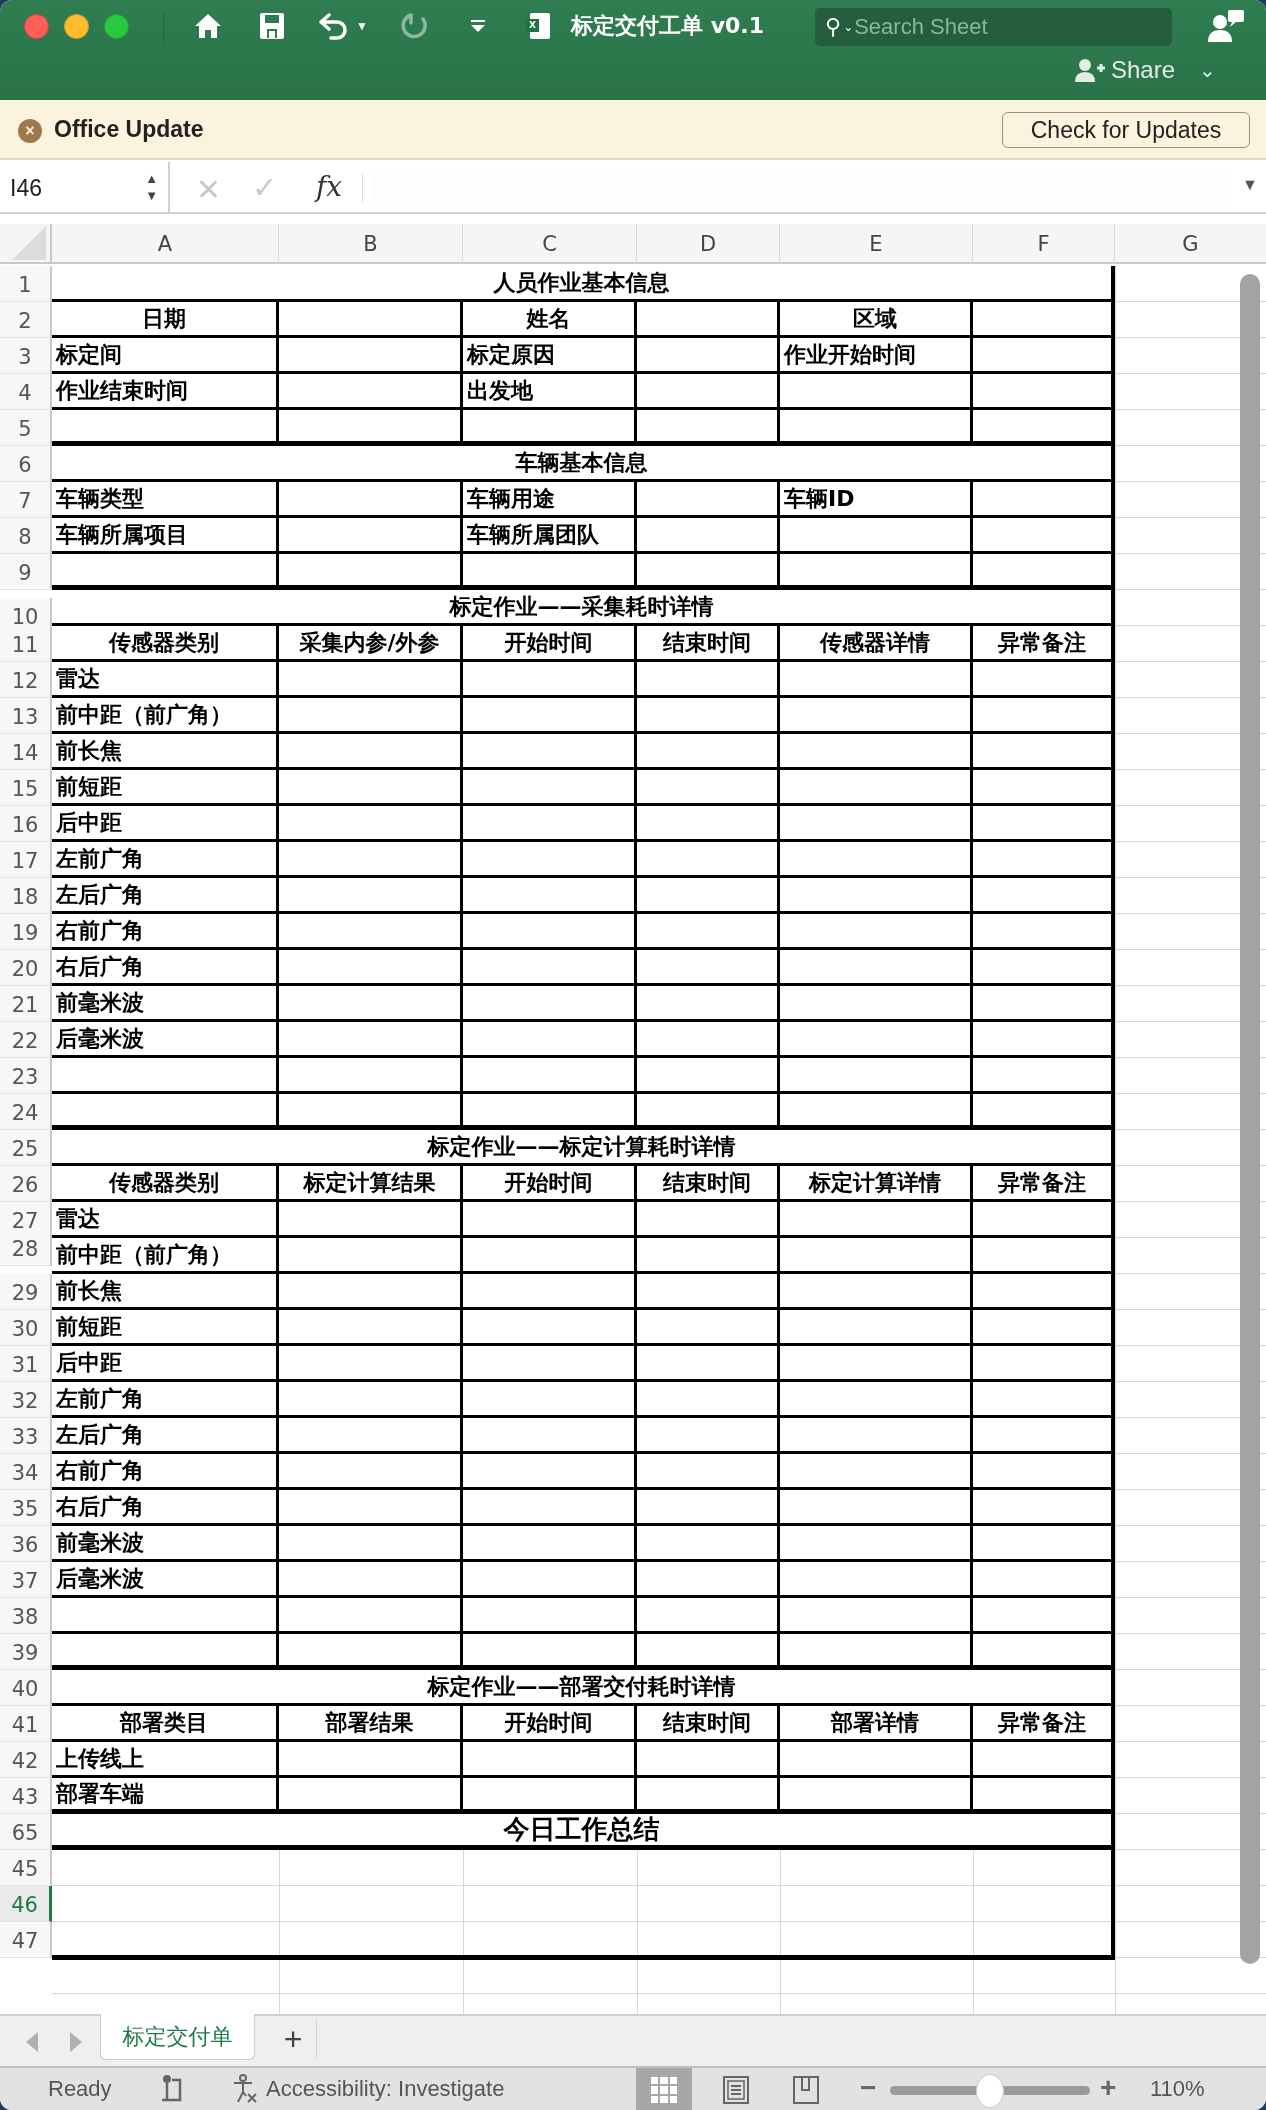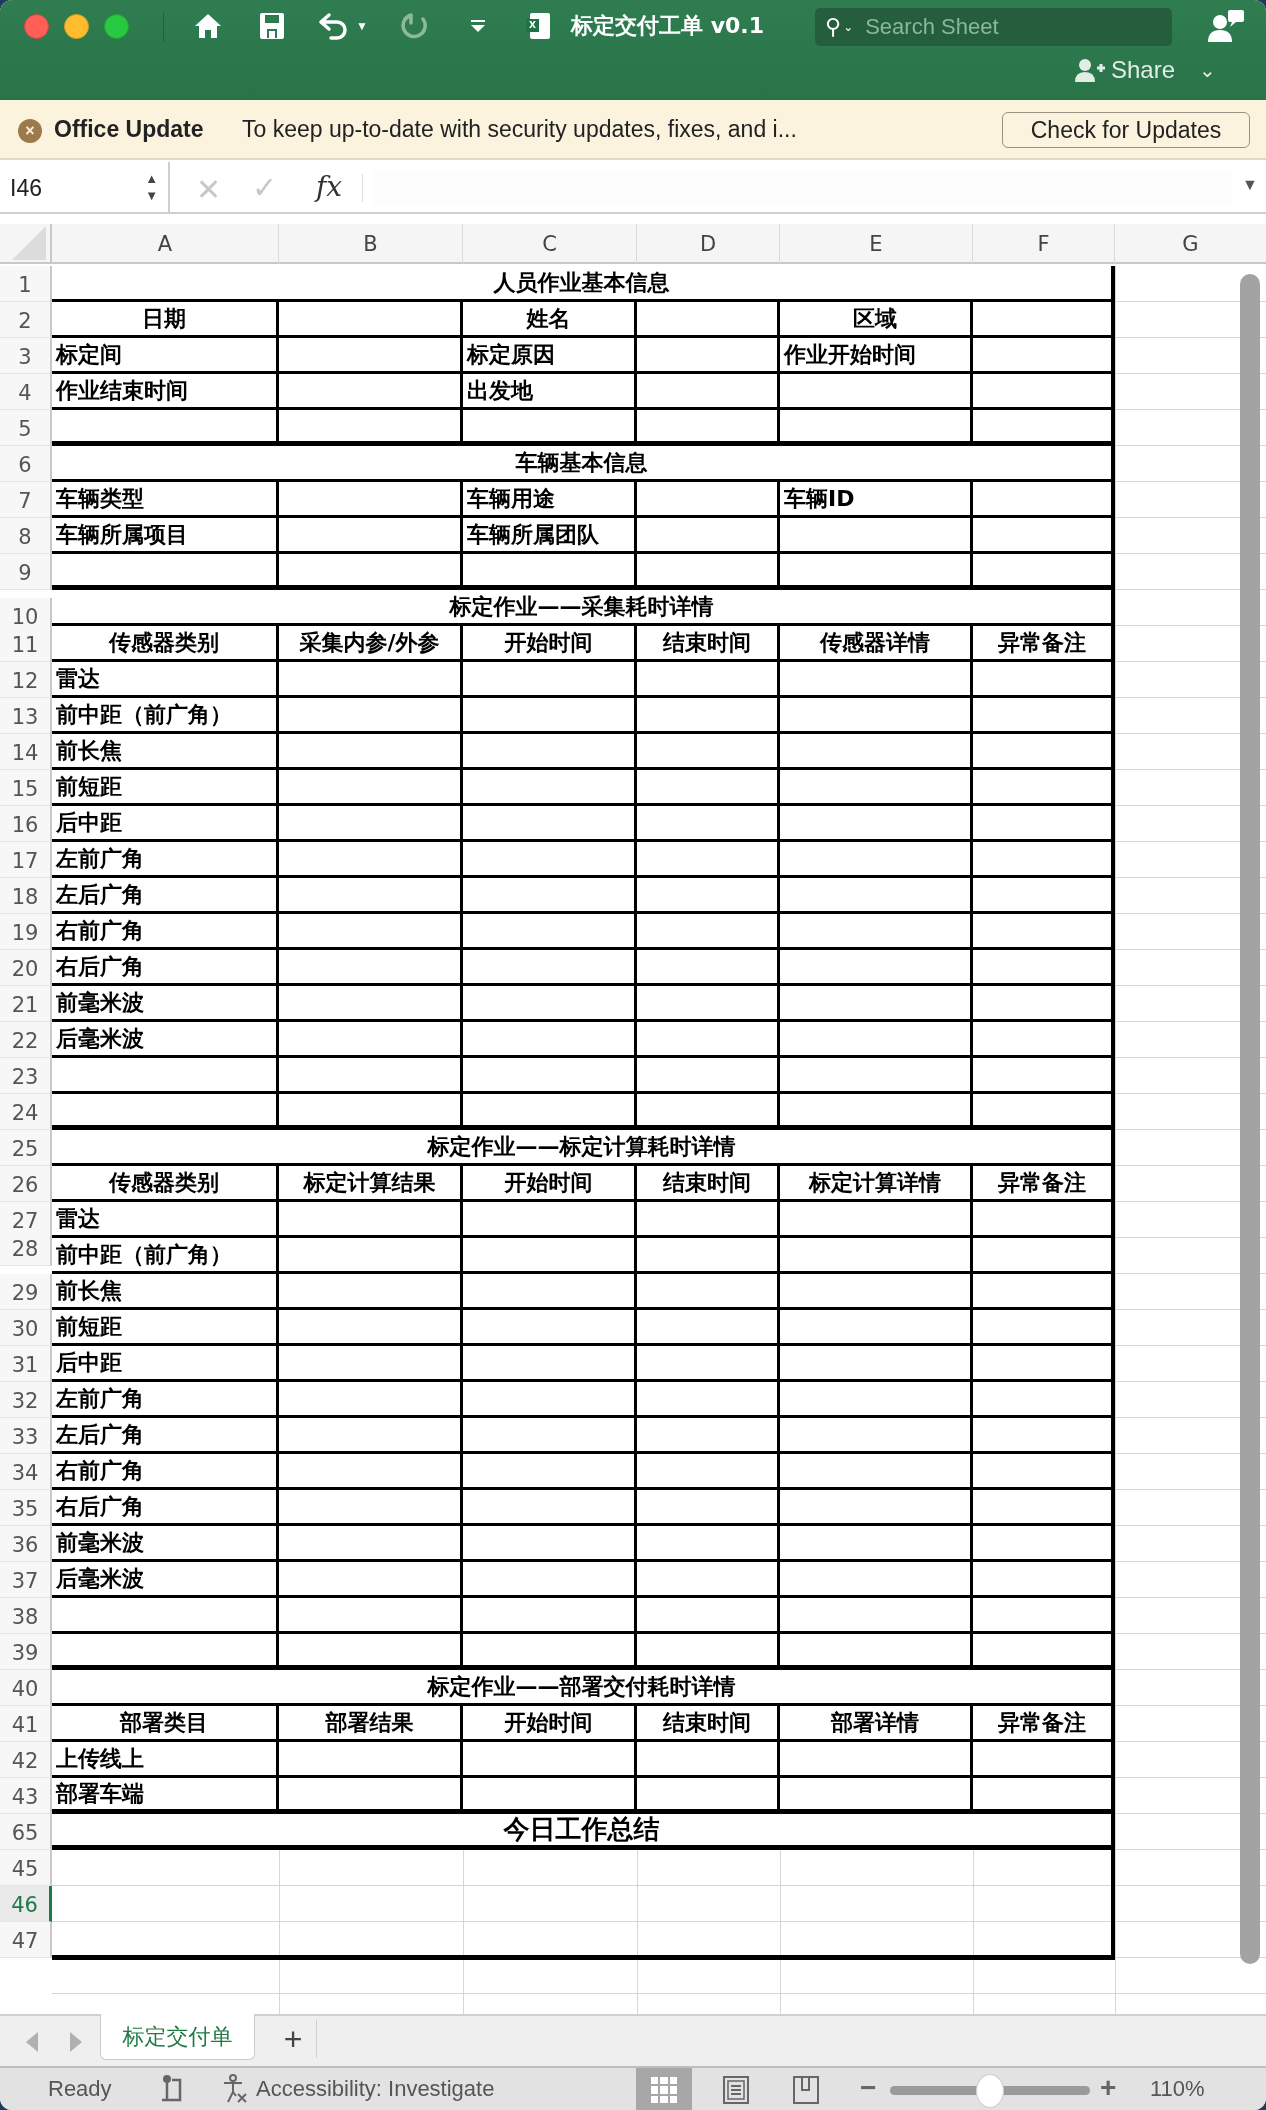--- a/index.html
+++ b/index.html
@@ -12,21 +12,21 @@
   .traffic { position: absolute; top: 14px; width: 25px; height: 25px; border-radius: 50%; }
   .traffic.red { left: 24px; background: #fe5f57; border: 1px solid #d8443d; }
   .traffic.yellow { left: 64px; background: #febc2e; border: 1px solid #d99d1c; }
   .traffic.green { left: 104px; background: #28c840; border: 1px solid #1ea532; }
   .tb-sep { position: absolute; left: 163px; top: 12px; width: 1px; height: 30px; background: rgba(0,0,0,0.2); }
   .tb-icon { position: absolute; top: 8px; height: 36px; display: flex; align-items: center; justify-content: center; color: #fff; }
   .doc-title { position: absolute; left: 530px; top: 10px; height: 32px; display: flex; align-items: center; gap: 21px; color: #fff; font-weight: bold; font-size: 22px; font-family: "DejaVu Sans", sans-serif; }
   .xl-doc { width: 20px; height: 26px; background: #fff; border-radius: 2px; position: relative; }
   .xl-doc::before { content: "X"; position: absolute; left: -4px; top: 6px; width: 13px; height: 13px; background: #1f7244; color: #fff; font-size: 9px; line-height: 13px; text-align: center; font-weight: bold; }
   .search-box { position: absolute; left: 815px; top: 8px; width: 357px; height: 38px; background: #245e3d; border-radius: 5px; display: flex; align-items: center; padding-left: 10px; color: #9fc5ae; font-size: 22px; }
-  .search-box input { background: transparent; border: none; outline: none; color: #fff; font-size: 22px; font-family: "Liberation Sans", sans-serif; width: 290px; margin-left: 12px; }
+  .search-box input { background: transparent; border: none; outline: none; color: #fff; font-size: 22px; font-family: "Liberation Sans", sans-serif; width: 290px; margin-left: 1px; }
   .search-box input::placeholder { color: #8bb79c; }
   .collab-icon { position: absolute; left: 1206px; top: 8px; width: 40px; height: 36px; }
   .ribbon-tabs { position: absolute; left: 0; top: 52px; height: 44px; width: 1266px; display: flex; align-items: center; }
   .ribbon-tab { position: absolute; color: #e1ede5; font-size: 24px; cursor: pointer; }
   .share-btn { position: absolute; left: 1075px; top: 56px; display: flex; align-items: center; gap: 6px; color: #e1ede5; font-size: 24px; }
 
   
   .updatebar { position: absolute; left: 0; top: 100px; width: 1266px; height: 60px; background: #fcf3df; border-bottom: 2px solid #e0d8c8; display: flex; align-items: center; }
   .upd-close { position: absolute; left: 18px; top: 19px; width: 24px; height: 24px; border-radius: 50%; background: #9d7a4b; color: #fcf3df; font-size: 16px; line-height: 24px; text-align: center; font-weight: bold; }
   .upd-title { position: absolute; left: 54px; top: 16px; font-size: 23px; font-weight: bold; color: #222; }
@@ -76,21 +76,21 @@
   .nav-prev { left: 26px; border-right: 12px solid #b0b0b0; }
   .nav-next { left: 70px; border-left: 12px solid #b0b0b0; }
   .sheet-tab { position: absolute; left: 100px; top: -2px; width: 155px; height: 46px; background: #fff; border: 1px solid #ccc; border-top: none; border-radius: 0 0 6px 6px; color: #1f7a45; font-size: 22px; display: flex; align-items: center; justify-content: center; font-family: "DejaVu Sans", sans-serif; }
   .add-sheet { position: absolute; left: 270px; top: 2px; width: 46px; height: 42px; font-size: 32px; color: #444; display: flex; align-items: center; justify-content: center; }
   .tab-sep { position: absolute; left: 316px; top: 4px; width: 1px; height: 38px; background: #d0d0d0; }
 
   
   .statusbar { position: absolute; left: 0; top: 2066px; width: 1266px; height: 44px; background: #e2e2e2; border-top: 2px solid #bdbdbd; }
   .st-ready { position: absolute; left: 48px; top: 8px; font-size: 22px; color: #555; }
   .st-macro { position: absolute; left: 158px; top: 6px; width: 30px; height: 30px; }
-  .st-access { position: absolute; left: 222px; top: 6px; display: flex; align-items: center; gap: 8px; font-size: 22px; color: #555; }
+  .st-access { position: absolute; left: 232px; top: 6px; display: flex; align-items: center; gap: 8px; font-size: 22px; color: #555; }
   .view-btn { position: absolute; top: 0; width: 56px; height: 44px; display: flex; align-items: center; justify-content: center; }
   .view-btn.active { background: #a7a7a7; }
   .zoom-minus { position: absolute; left: 860px; top: 4px; font-size: 28px; color: #666; font-weight: bold; }
   .zoom-track { position: absolute; left: 890px; top: 18px; width: 200px; height: 9px; background: #9a9a9a; border-radius: 5px; }
   .zoom-thumb { position: absolute; left: 976px; top: 6px; width: 28px; height: 34px; background: #fff; border-radius: 50%; border: 1px solid #ccc; }
   .zoom-plus { position: absolute; left: 1100px; top: 4px; font-size: 28px; color: #666; font-weight: bold; }
   .zoom-pct { position: absolute; left: 1150px; top: 8px; font-size: 22px; color: #555; }
 </style>
 </head>
 <body>
@@ -162,21 +162,20 @@
           <path d="M22 10 L30 10 M26 6 L26 14" stroke="#e1ede5" stroke-width="3"></path>
         </svg>
       <span>Share</span>
       <span style="margin-left:18px;font-size:20px;">⌄</span>
     </div>
   </div>
 
   <div class="updatebar">
     <div class="upd-close">×</div>
     <span class="upd-title">Office Update</span>
-    <span class="upd-text">To keep up-to-date with security updates, fixes, and i...</span>
     <button class="upd-btn">Check for Updates</button>
   </div>
 
   <div class="formulabar">
     <div class="namebox">
       <span>I46</span>
       <span class="spin">▲<br>▼</span>
     </div>
     <span class="fb-cancel">✕</span>
     <span class="fb-enter">✓</span>

